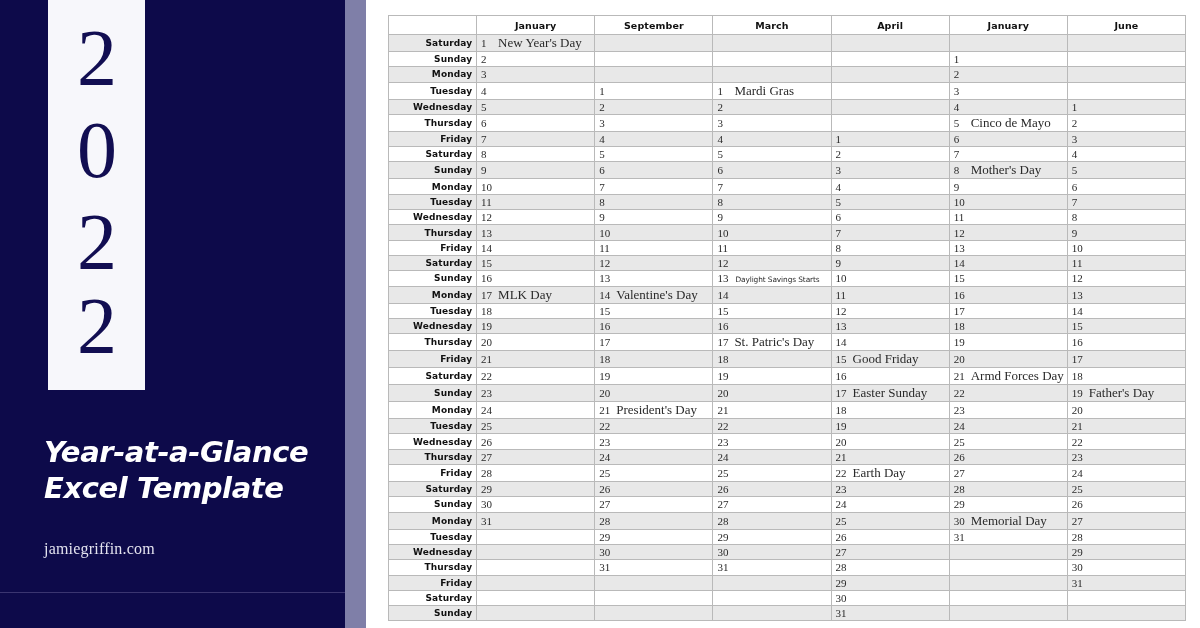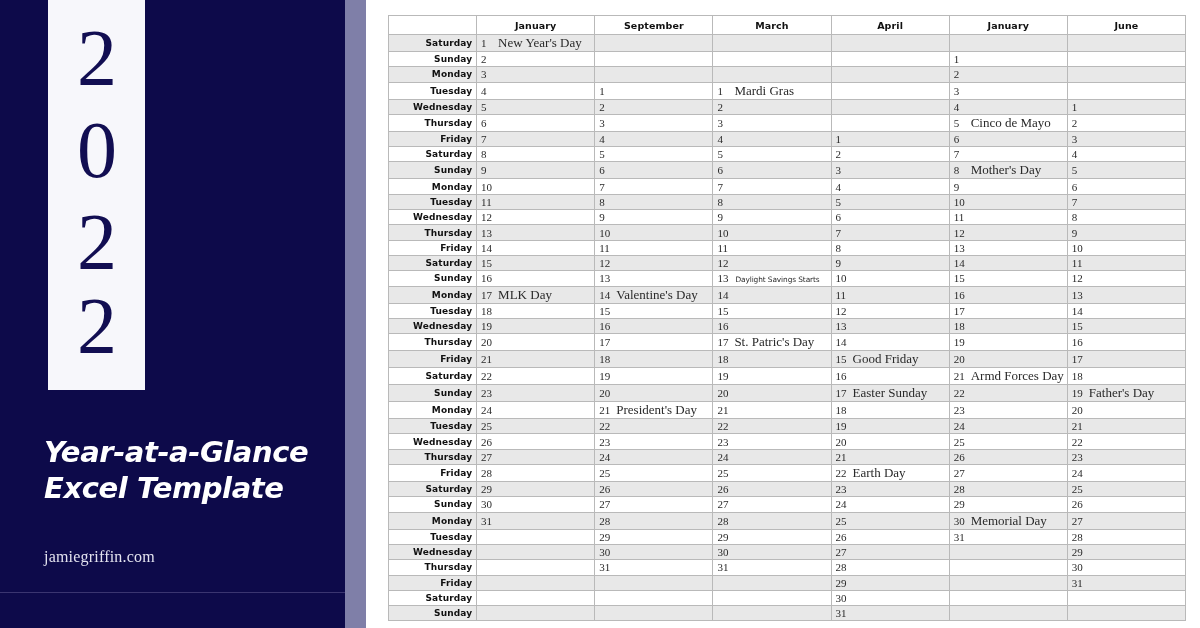--- a/index.html
+++ b/index.html
@@ -50,21 +50,20 @@
     letter-spacing:-0.4px;
     white-space:nowrap;
     font-style:italic;
   }
   #site-url{
     position:absolute;left:44px;top:540px;
     color:#e3e3ef;
     font-family:"Liberation Serif", serif;
     font-size:16px;
     letter-spacing:0.2px;
-    margin-top:8px;
   }
   #panel-rule{
     position:absolute;left:0;top:592px;width:345px;height:1px;
     background:#3a3570;
   }
 
   
   #calendar-wrap{
     position:absolute;left:388px;top:15px;width:798px;
   }

